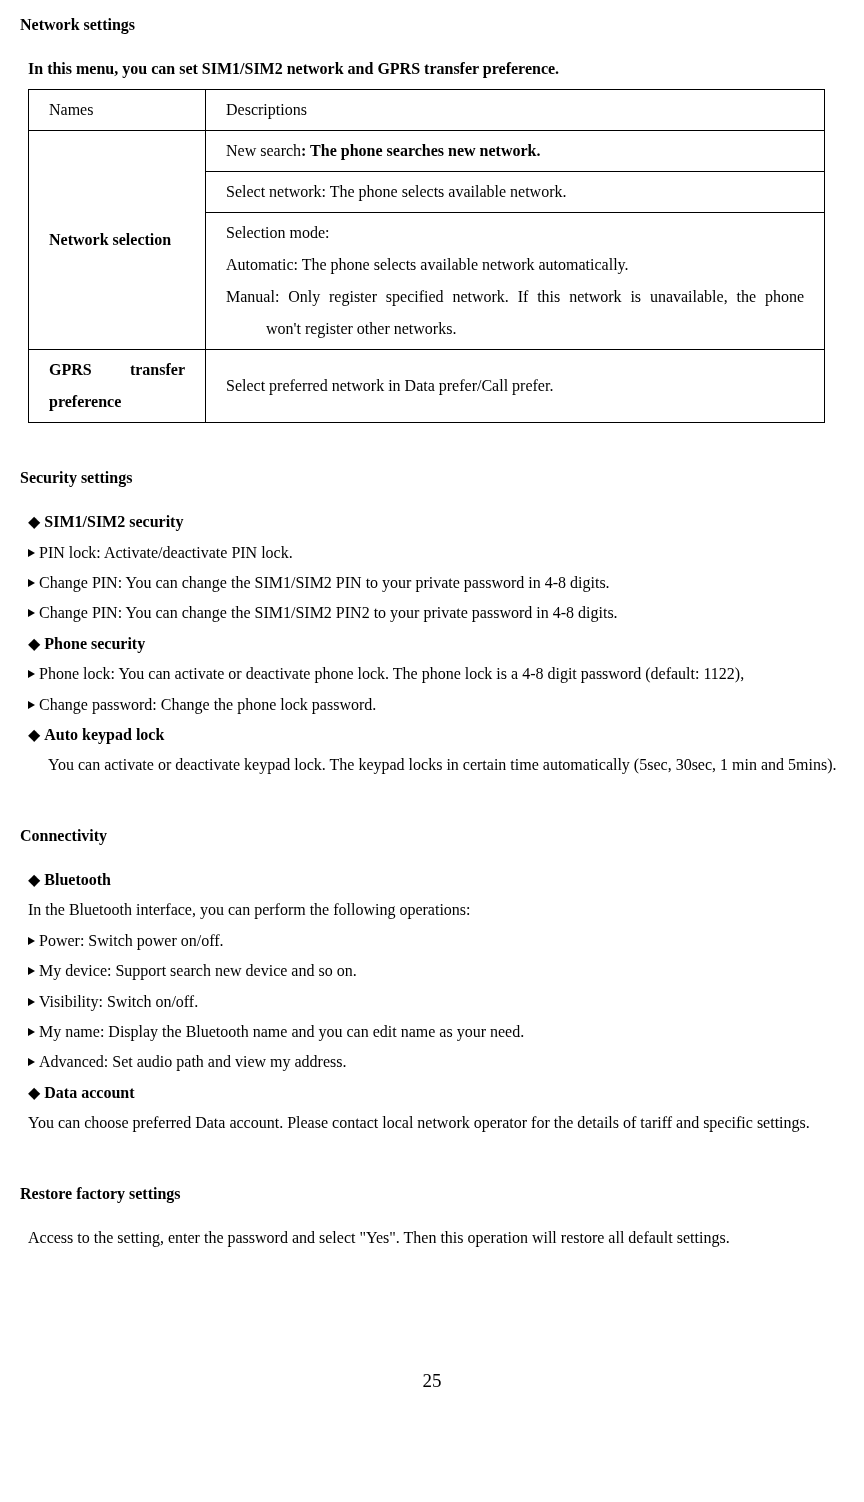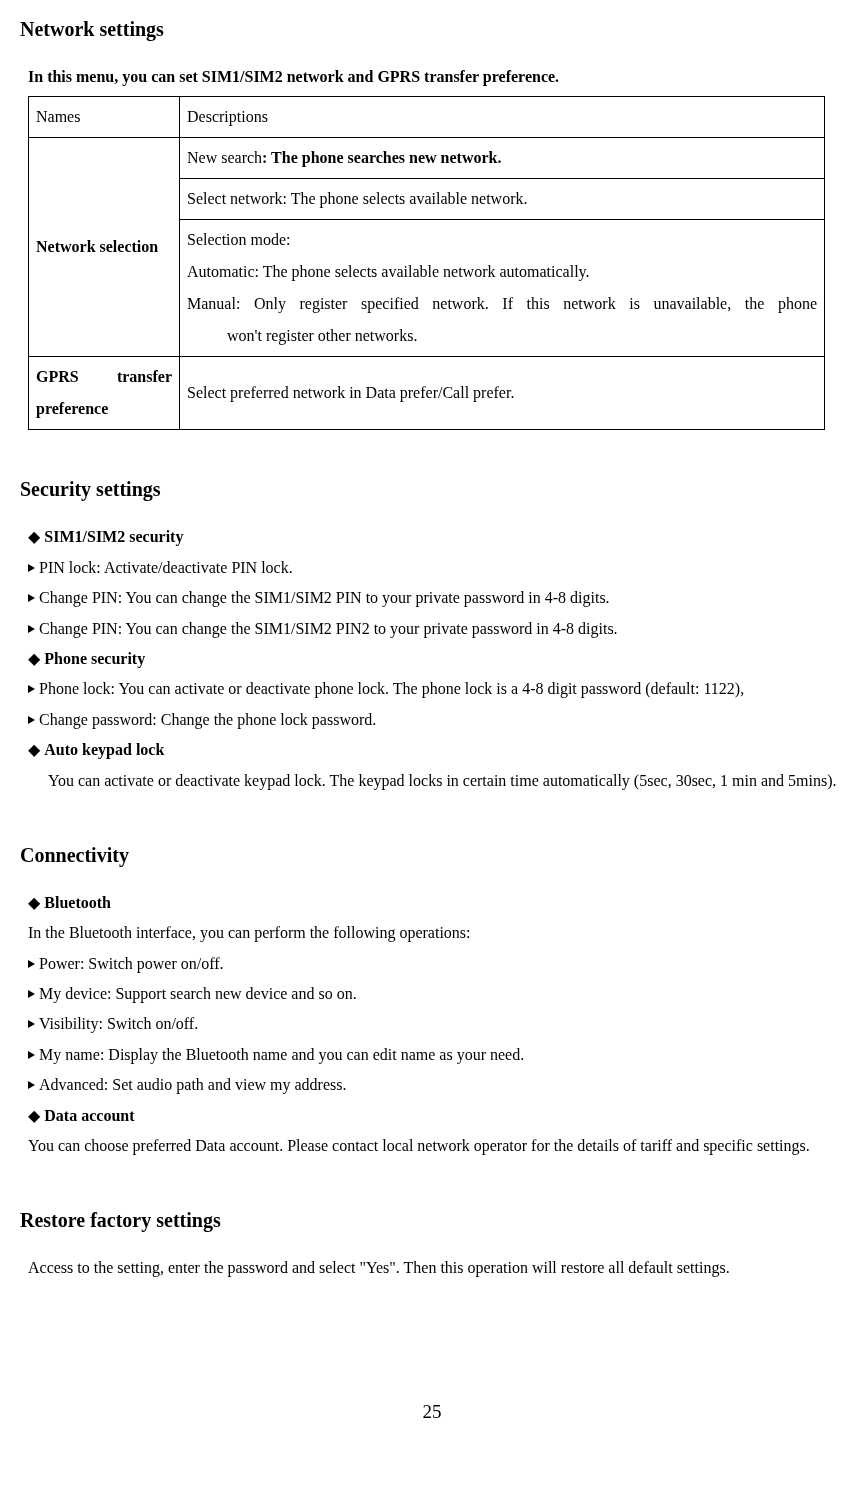--- a/index.html
+++ b/index.html
@@ -9,41 +9,41 @@
       background: #fff;
       margin: 0;
       padding: 10px 0 0 0;
       width: 864px;
       line-height: 1.9;
     }
     .content {
       padding: 0 20px;
     }
     h2 {
-      font-size: 20px;
+      font-size: 16px;
       font-weight: bold;
       margin: 0 0 14px 0;
       padding-left: 0;
     }
     h2.spaced-top {
       margin-top: 40px;
     }
     .intro {
       font-weight: bold;
       padding-left: 8px;
       margin-bottom: 4px;
     }
     table {
       border-collapse: collapse;
       margin-left: 8px;
       width: 797px;
     }
     td {
       border: 1px solid #000;
-      padding: 4px 7px;
+      padding: 4px 20px;
       vertical-align: middle;
       line-height: 2.0;
       margin-left: 48px;
     }
     td.col-name {
       width: 136px;
       font-weight: normal;
     }
     td.col-name.bold {
       font-weight: bold;

